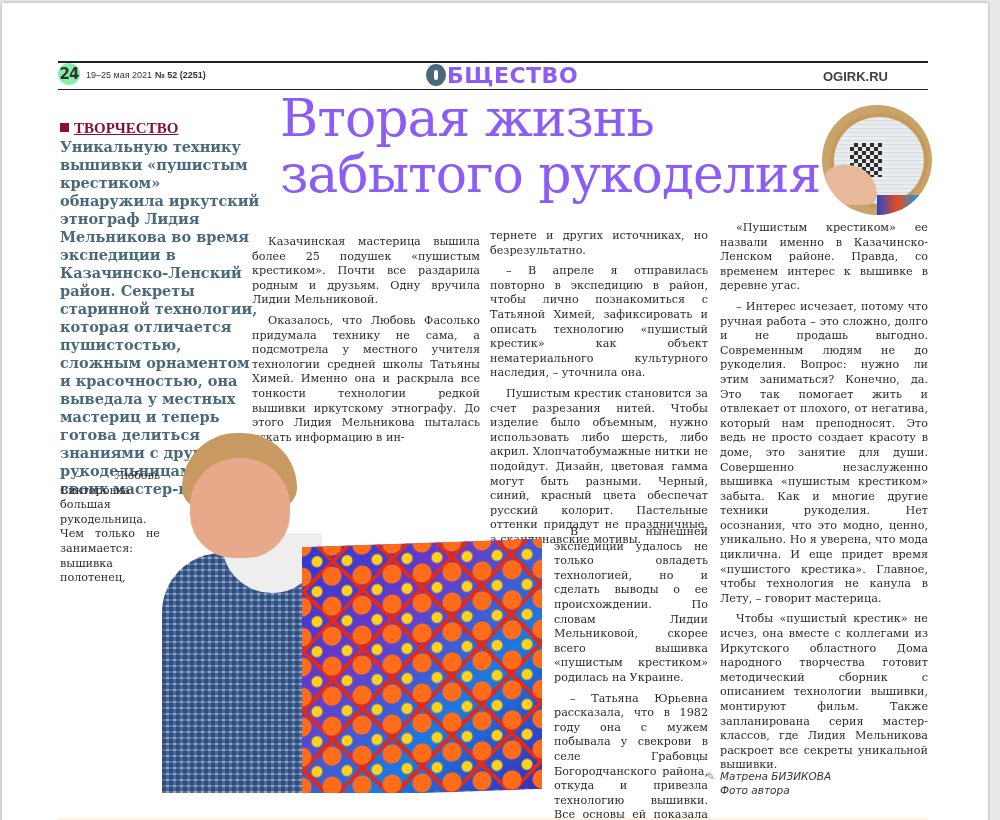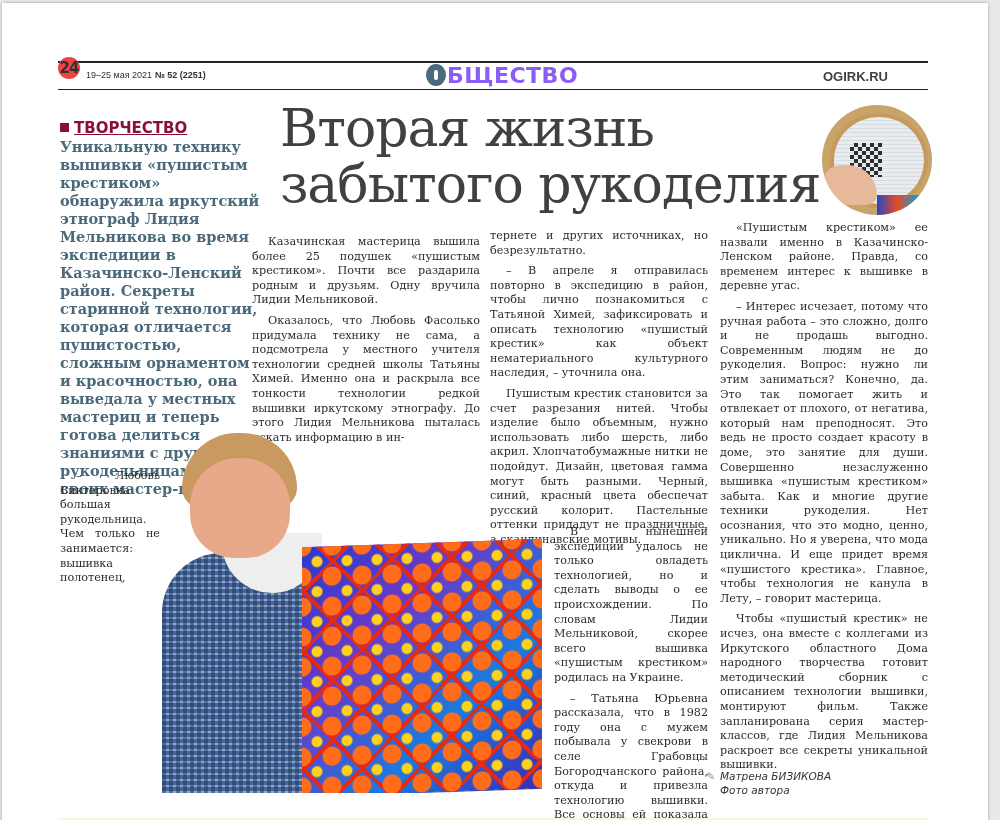--- a/index.html
+++ b/index.html
@@ -5,47 +5,47 @@
   * { box-sizing: border-box; margin: 0; padding: 0; }
   html, body { width: 1000px; height: 820px; overflow: hidden; background: #e9e9e9; }
   body { position: relative; font-family: "DejaVu Serif", serif; color: #2a2a2a; }
   .page {
     position: absolute; left: 2px; top: 3px; width: 986px; height: 830px;
     background: #fff; box-shadow: 0 0 3px rgba(0,0,0,0.35);
   }
   .header-rule-top { position: absolute; left: 56px; top: 58px; width: 870px; height: 2px; background: #222; }
   .header-rule-bot { position: absolute; left: 56px; top: 86px; width: 870px; height: 1px; background: #222; }
   .page-num {
-    position: absolute; left: 56px; top: 54px; width: 22px; height: 22px; border-radius: 50%;
-    background: #ef4444; font: bold 15px "DejaVu Sans", sans-serif; color: #333;
+    position: absolute; left: 56px; top: 60px; width: 22px; height: 22px; border-radius: 50%;
+    background: #86efac; font: bold 15px "DejaVu Sans", sans-serif; color: #333;
     display: flex; align-items: center; justify-content: center; letter-spacing: -1px; text-align: center;
   }
   .issue-date { position: absolute; left: 84px; top: 67px; font: 9px "Liberation Sans", sans-serif; color: #333; }
   .issue-date b { font-weight: bold; }
   .section-name {
     position: absolute; left: 424px; top: 60px; font: bold 22px "DejaVu Sans", sans-serif;
     color: #8b5cf6; letter-spacing: 0.5px;
   }
   .section-name .o {
     display: inline-block; width: 20px; height: 22px; border-radius: 50%; background: #4a6a7c;
     vertical-align: -3px; margin-right: 1px; position: relative;
   }
   .section-name .o::after { content: ""; position: absolute; left: 8px; top: 6px; width: 4px; height: 10px; background: #fff; border-radius: 2px; }
   .site-url { position: absolute; left: 821px; top: 66px; font: bold 13px "Liberation Sans", sans-serif; color: #404040; text-align: center; }
 
   .rubric { position: absolute; left: 58px; top: 116px; font: bold 15px "DejaVu Sans", sans-serif; color: #8a0f36; }
   .rubric .sq { display: inline-block; width: 9px; height: 9px; background: #8a0f36; margin-right: 5px; vertical-align: 1px; }
-  .rubric .txt { text-decoration: underline; }
+  .rubric .txt { text-decoration: underline; font-family: Liberation Serif, serif; }
   .lead {
     position: absolute; left: 58px; top: 135px; width: 200px;
     font: bold 14.5px/18px "DejaVu Serif", serif; color: #4a6a7c;
   }
   .headline {
-    position: absolute; left: 278px; top: 97px; font: 52px/56px "DejaVu Serif", serif;
-    color: #404040; letter-spacing: -1px; white-space: nowrap;
+    position: absolute; left: 278px; top: 87px; font: 52px/56px "DejaVu Serif", serif;
+    color: #8b5cf6; letter-spacing: -1px; white-space: nowrap;
   }
   .round-photo {
     position: absolute; left: 820px; top: 102px; width: 110px; height: 110px; border-radius: 50%;
     overflow: hidden; background: #c9a46a;
   }
   .round-photo .hoop { position: absolute; left: 8px; top: 8px; width: 98px; height: 95px; border-radius: 50%; border: 4px solid #c69a5a; background: repeating-linear-gradient(0deg,#e8ecef 0 3px,#d6dce0 3px 4px),#e8ecef; }
   .round-photo .stitch { position: absolute; left: 28px; top: 38px; width: 32px; height: 34px; background: repeating-conic-gradient(#2d2d2d 0 25%, transparent 0 50%) 0 0/8px 8px; }
   .round-photo .hand { position: absolute; left: 0; top: 60px; width: 55px; height: 40px; background: #e8b89a; border-radius: 20px 30px 10px 20px; }
   .round-photo .cloth { position: absolute; left: 55px; top: 90px; width: 60px; height: 25px; background: linear-gradient(90deg,#2448c8,#e84a20,#1a9ad8,#e84a20); }
 

